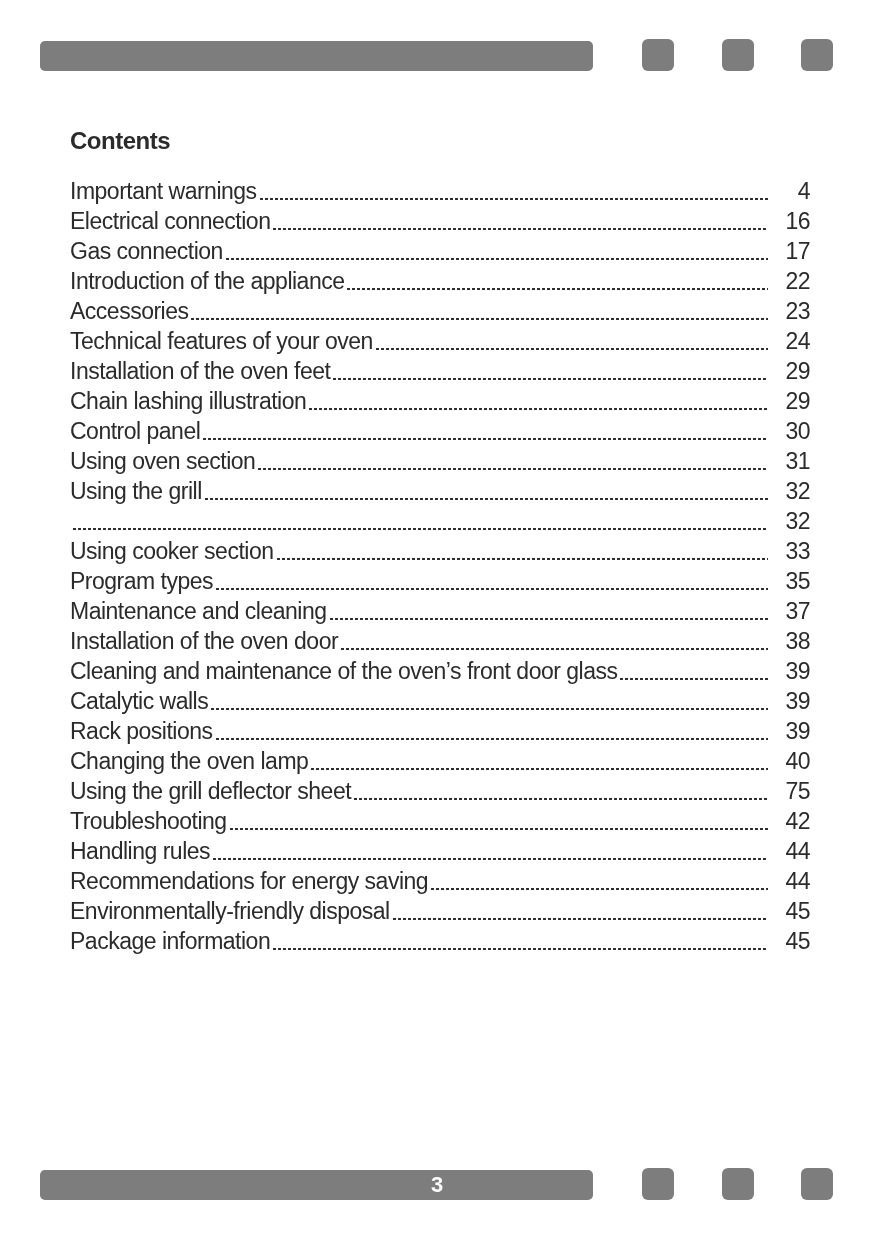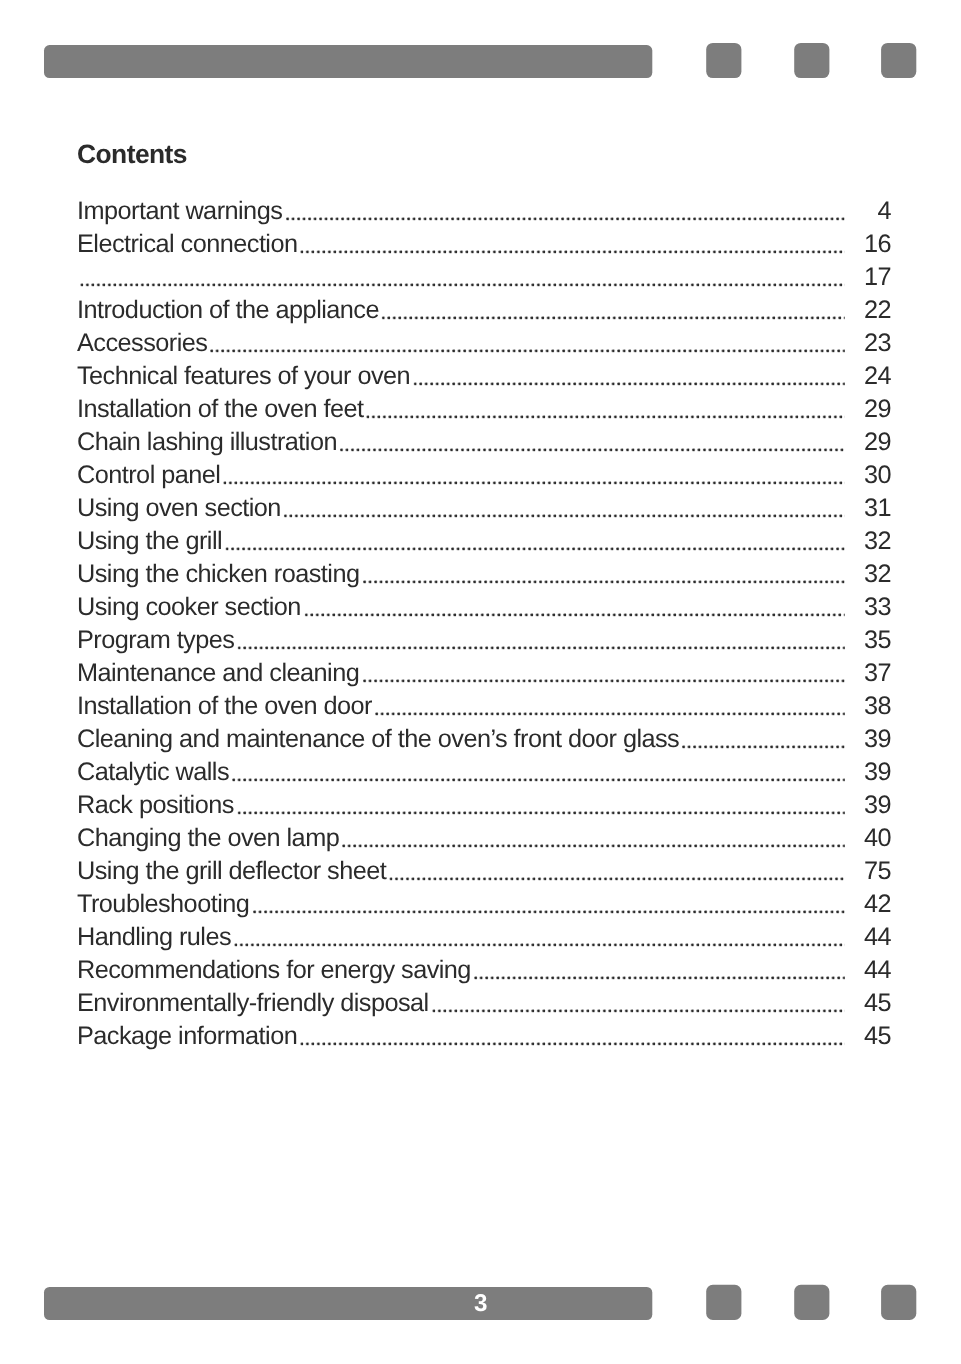--- a/index.html
+++ b/index.html
@@ -120,20 +120,21 @@
     <span class="toc-page">4</span>
   </div>
 
   <div class="toc-row">
     <span class="toc-title">Electrical connection</span>
     <span class="toc-leader"></span>
     <span class="toc-page">16</span>
   </div>
 
   <div class="toc-row">
+    <span class="toc-title">Gas connection</span>
     <span class="toc-leader"></span>
     <span class="toc-page">17</span>
   </div>
 
   <div class="toc-row">
     <span class="toc-title">Introduction of the appliance</span>
     <span class="toc-leader"></span>
     <span class="toc-page">22</span>
   </div>
 
@@ -174,21 +175,20 @@
     <span class="toc-page">31</span>
   </div>
 
   <div class="toc-row">
     <span class="toc-title">Using the grill</span>
     <span class="toc-leader"></span>
     <span class="toc-page">32</span>
   </div>
 
   <div class="toc-row">
-    <span class="toc-title">Using the chicken roasting</span>
     <span class="toc-leader"></span>
     <span class="toc-page">32</span>
   </div>
 
   <div class="toc-row">
     <span class="toc-title">Using cooker section</span>
     <span class="toc-leader"></span>
     <span class="toc-page">33</span>
   </div>
 

